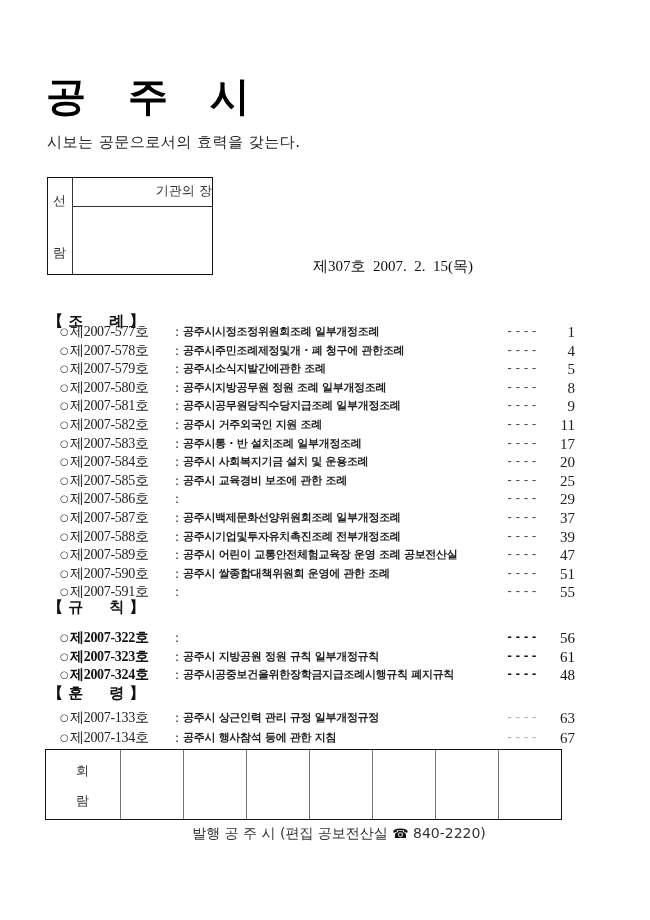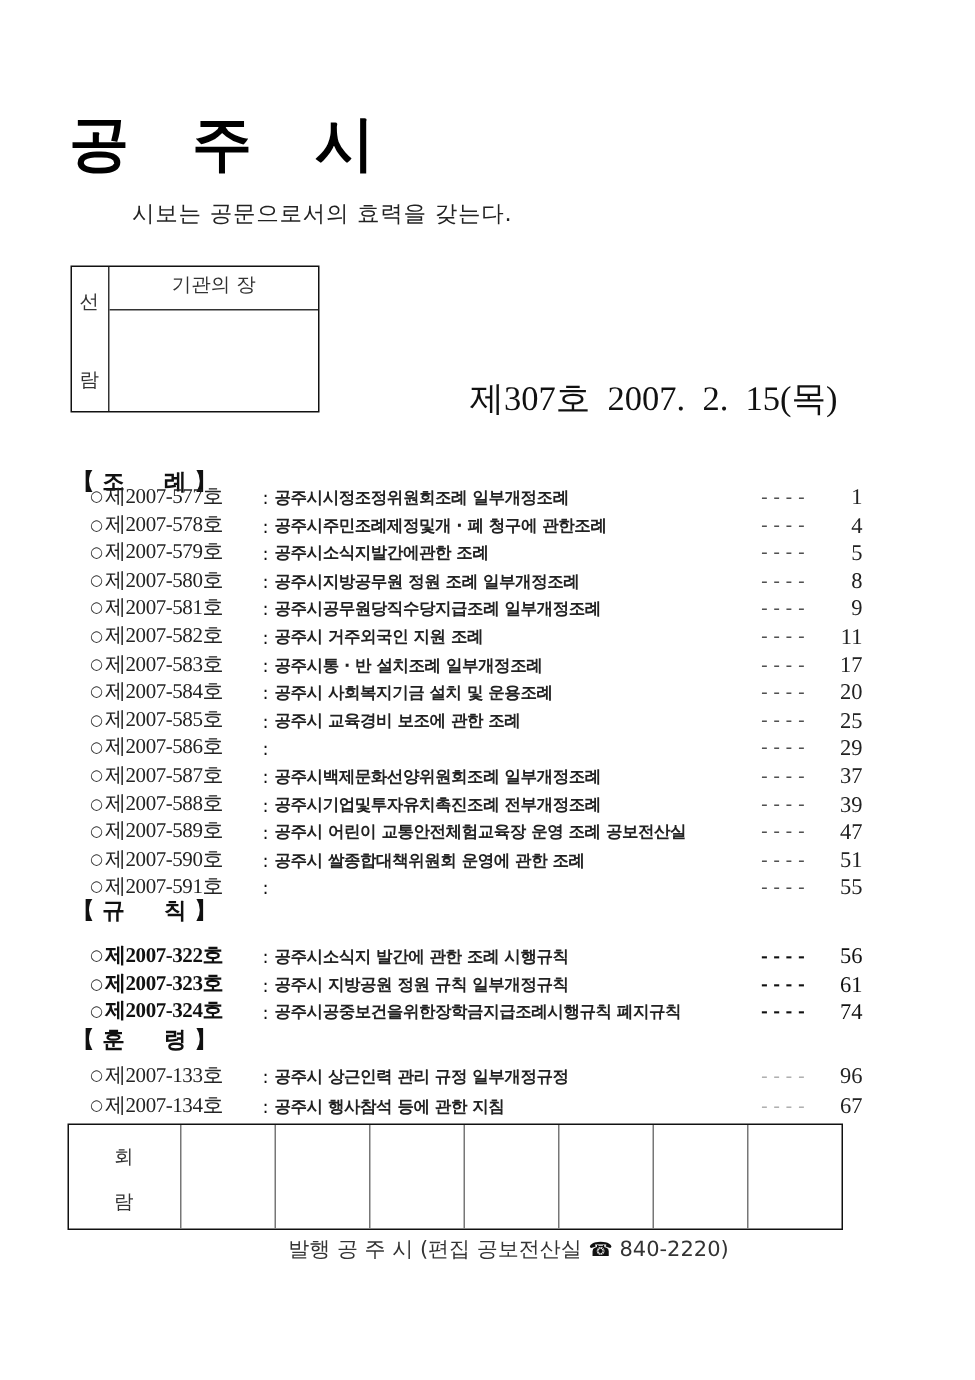--- a/index.html
+++ b/index.html
@@ -8,41 +8,41 @@
     font-family: "DejaVu Serif", "Liberation Serif", serif; color: #111;
   }
   .abs { position: absolute; }
   .title {
     left: 46px; top: 74px; font-size: 40px; font-weight: bold;
     letter-spacing: 14px; font-family: "DejaVu Serif", serif; color: #000;
     line-height: 44px;
   }
   .subtitle {
     left: 47px; top: 132px; font-size: 15px; letter-spacing: 0.5px;
-    font-family: "DejaVu Sans", sans-serif; color: #222; line-height: 20px; margin-left: 41px;
+    font-family: "DejaVu Sans", sans-serif; color: #222; line-height: 20px;
   }
   
   .seonram {
     left: 47px; top: 177px; width: 166px; height: 98px;
     border: 1.5px solid #111; box-sizing: border-box;
   }
   .seonram .side {
     position: absolute; left: 0; top: 0; width: 25px; height: 100%;
     border-right: 1px solid #333; box-sizing: border-box;
     font-size: 13px; font-family: "DejaVu Sans", sans-serif; color: #333;
   }
   .seonram .side span { position: absolute; left: 5px; }
   .seonram .head {
     position: absolute; left: 25px; top: 0; right: 0; height: 29px;
     border-bottom: 1px solid #333; box-sizing: border-box;
-    text-align: center; font-size: 13px; line-height: 26px;
+    text-align: right; font-size: 13px; line-height: 26px;
     font-family: "DejaVu Sans", sans-serif; color: #333;
   }
   .issue {
-    left: 313px; top: 256px; font-size: 23px; line-height: 20px;
+    left: 313px; top: 256px; font-size: 15px; line-height: 20px;
     font-family: "Liberation Serif", serif; color: #111; white-space: pre;
   }
   .sec-head {
     left: 48px; font-size: 15px; font-weight: bold; line-height: 18px;
     font-family: "DejaVu Sans", sans-serif; white-space: pre; color: #111;
   }
   .row {
     left: 60px; width: 515px; height: 18px; font-size: 12px; line-height: 18px;
     white-space: nowrap;
   }
@@ -209,51 +209,50 @@
       <span class="page">55</span>
     </div>
   </div>
 
 <div class="abs sec-head" style="top:598px">【 규     칙 】</div>
 <div id="rule-list">
     <div class="abs row bold" style="top: 629px;">
       <span class="bullet">○</span>
       <span class="num">제2007-322호</span>
       <span class="colon">:</span>
-      <span class="name">공주시소식지 발간에 관한 조례 시행규칙</span>
       <span class="dash">----</span>
       <span class="page">56</span>
     </div>
     <div class="abs row bold" style="top: 647.5px;">
       <span class="bullet">○</span>
       <span class="num">제2007-323호</span>
       <span class="colon">:</span>
       <span class="name">공주시 지방공원 정원 규칙 일부개정규칙</span>
       <span class="dash">----</span>
       <span class="page">61</span>
     </div>
     <div class="abs row bold" style="top: 666px;">
       <span class="bullet">○</span>
       <span class="num">제2007-324호</span>
       <span class="colon">:</span>
       <span class="name">공주시공중보건을위한장학금지급조례시행규칙 폐지규칙</span>
       <span class="dash">----</span>
-      <span class="page">74</span>
+      <span class="page">48</span>
     </div>
   </div>
 
 <div class="abs sec-head" style="top:684px">【 훈     령 】</div>
 <div id="dir-list">
     <div class="abs row light" style="top: 709px;">
       <span class="bullet">○</span>
       <span class="num">제2007-133호</span>
       <span class="colon">:</span>
       <span class="name">공주시 상근인력 관리 규정 일부개정규정</span>
       <span class="dash">----</span>
-      <span class="page">96</span>
+      <span class="page">63</span>
     </div>
     <div class="abs row light" style="top: 729px;">
       <span class="bullet">○</span>
       <span class="num">제2007-134호</span>
       <span class="colon">:</span>
       <span class="name">공주시 행사참석 등에 관한 지침</span>
       <span class="dash">----</span>
       <span class="page">67</span>
     </div>
   </div>

